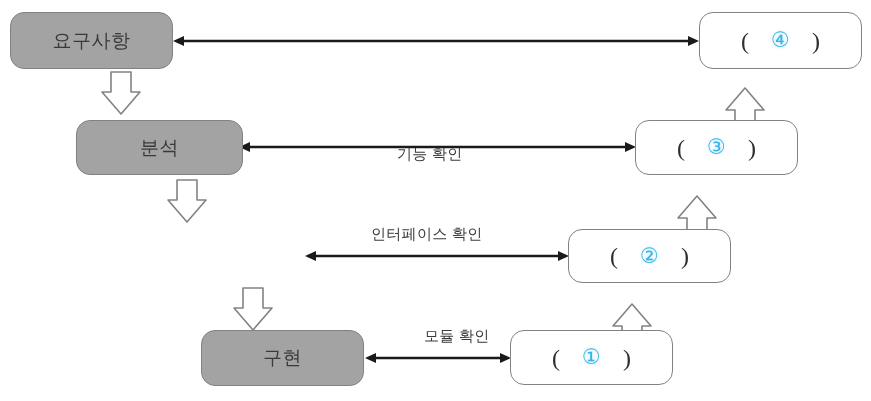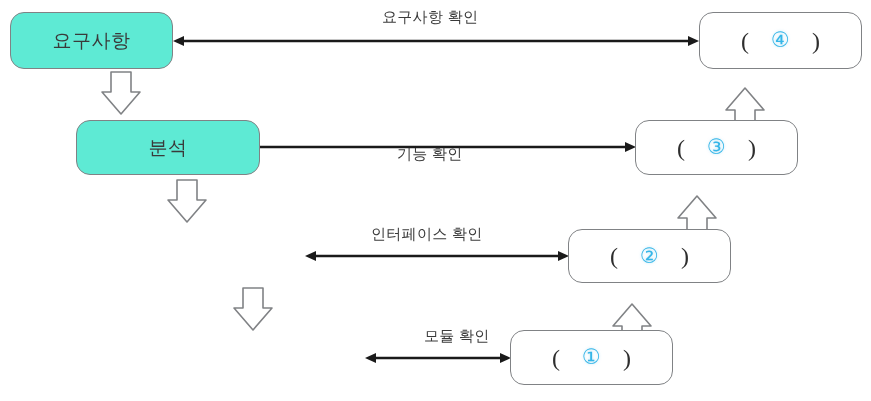--- a/index.html
+++ b/index.html
@@ -19,21 +19,21 @@
     left: 0;
     top: 0;
     width: 871px;
     height: 401px;
   }
   .node-box {
     position: absolute;
     box-sizing: border-box;
     border: 1.4px solid #808285;
     border-radius: 14px;
-    background: #5eead4;
+    background: #a3a3a3;
     display: flex;
     align-items: center;
     justify-content: center;
   }
   .node-label {
     font-size: 19px;
     color: #3a3a3a;
     font-family: "Liberation Sans", "DejaVu Sans", sans-serif;
     letter-spacing: 0.5px;
     white-space: nowrap;
@@ -128,25 +128,28 @@
     </g>
     <g>
       <path d="M726,110 L745,88 L764,110 L755,110 L755,126 L735,126 L735,110 z" fill="#ffffff" stroke="#808285" stroke-width="1.6" stroke-linejoin="round"></path>
     </g>
   </svg>
 
   <div class="node-box" style="left:10px; top:12px; width:163px; height:57px;">
     <span class="node-label">요구사항</span>
   </div>
 
-  <div class="node-box" style="left:76px; top:120px; width:184px; height:55px;">
+  <div class="node-box" style="left:76px; top:120px; width:167px; height:55px;">
     <span class="node-label">분석</span>
   </div>
 
 
+  <div class="node-box" style="left:201px; top:330px; width:163px; height:56px;">
+    <span class="node-label">구현</span>
+  </div>
 
   <div class="blank-box" style="left:699px; top:12px; width:163px; height:57px;">
     <span class="paren">(</span>
     <span class="circled-num">④</span>
     <span class="paren">)</span>
   </div>
 
   <div class="blank-box" style="left:635px; top:120px; width:163px; height:55px;">
     <span class="paren">(</span>
     <span class="circled-num">③</span>
@@ -158,23 +161,20 @@
     <span class="circled-num">②</span>
     <span class="paren">)</span>
   </div>
 
   <div class="blank-box" style="left:510px; top:330px; width:163px; height:55px;">
     <span class="paren">(</span>
     <span class="circled-num">①</span>
     <span class="paren">)</span>
   </div>
 
-  <div class="edge-label" style="left:382px; top:8px;">
-    <span>요구사항 확인</span>
-  </div>
 
   <div class="edge-label" style="left:397px; top:116px;margin-top:29px;">
     <span>기능 확인</span>
   </div>
 
   <div class="edge-label" style="left:371px; top:225px;">
     <span>인터페이스 확인</span>
   </div>
 
   <div class="edge-label" style="left:396px; top:327px;margin-left:28px;">

